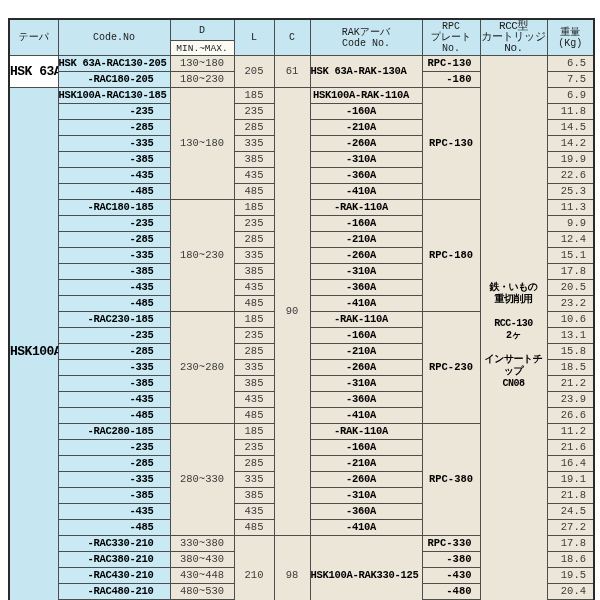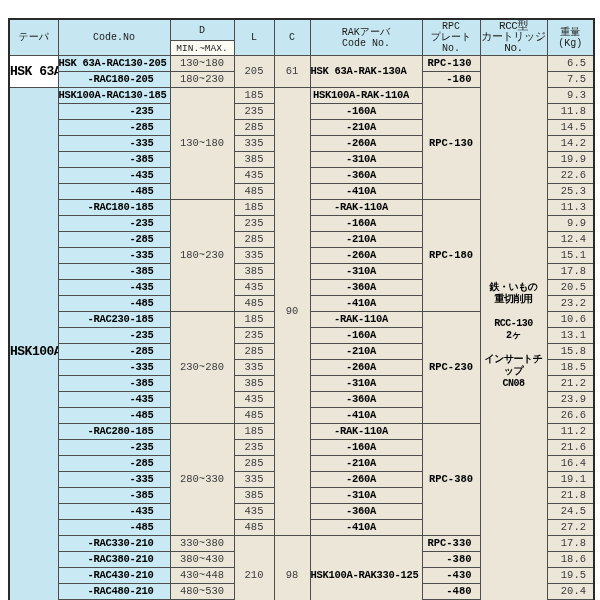--- a/index.html
+++ b/index.html
@@ -93,21 +93,21 @@
           <td class="c-wt">7.5</td>
         </tr>
         <tr>
           <td class="c-taper" rowspan="33">HSK100A</td>
           <td class="c-code">HSK100A-RAC130-185</td>
           <td class="c-d" rowspan="7">130~180</td>
           <td class="c-l">185</td>
           <td class="c-c" rowspan="28">90</td>
           <td class="c-rak">HSK100A-RAK-110A</td>
           <td class="c-rpc al-center" rowspan="7">RPC-130</td>
-          <td class="c-wt">9.3</td>
+          <td class="c-wt">6.9</td>
         </tr>
         <tr>
           <td class="c-code">-235</td>
           <td class="c-l">235</td>
           <td class="c-rak">-160A</td>
           <td class="c-wt">11.8</td>
         </tr>
         <tr>
           <td class="c-code">-285</td>
           <td class="c-l">285</td>

